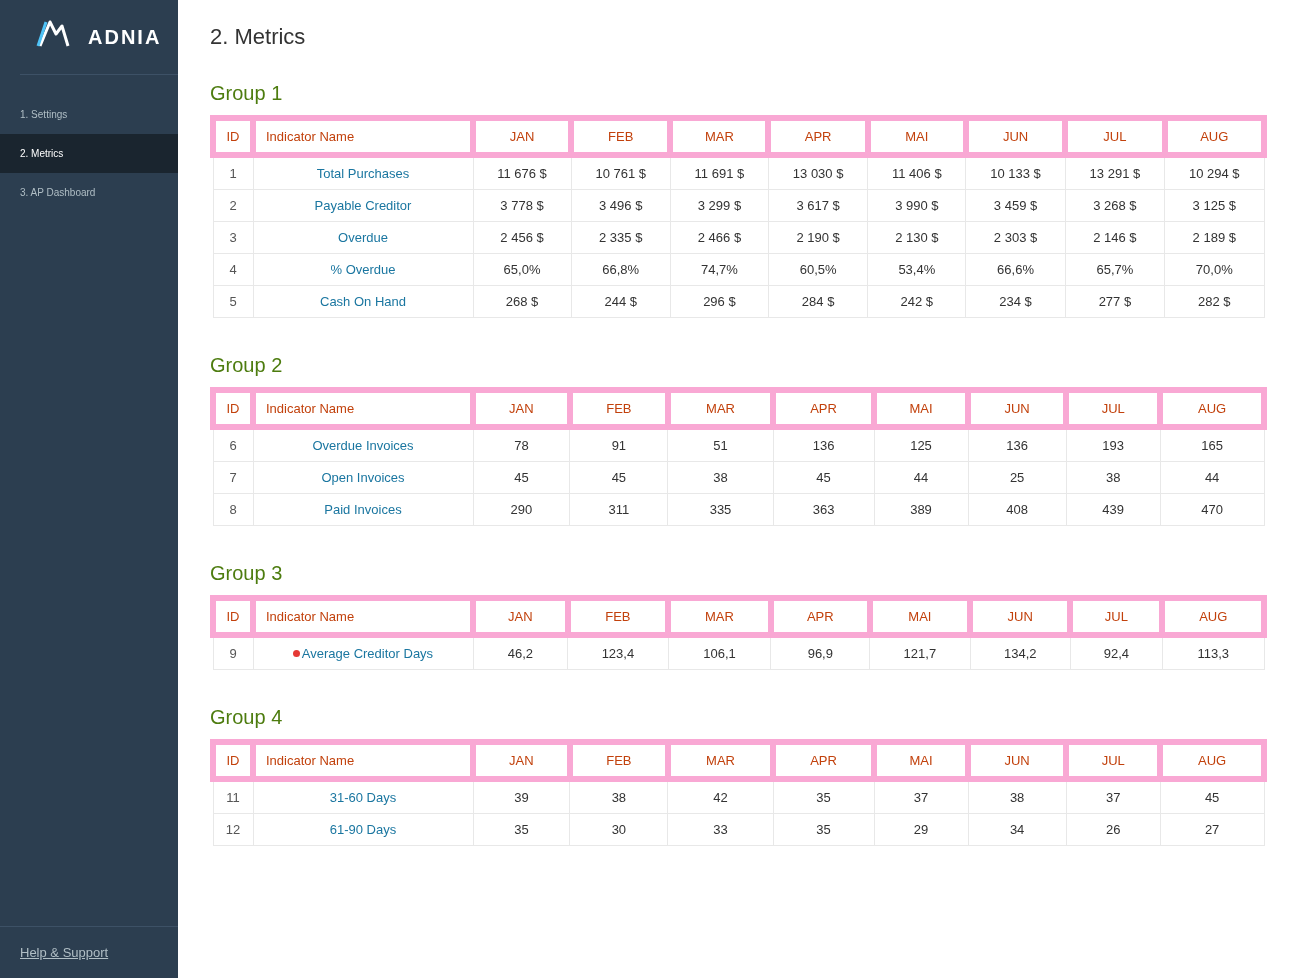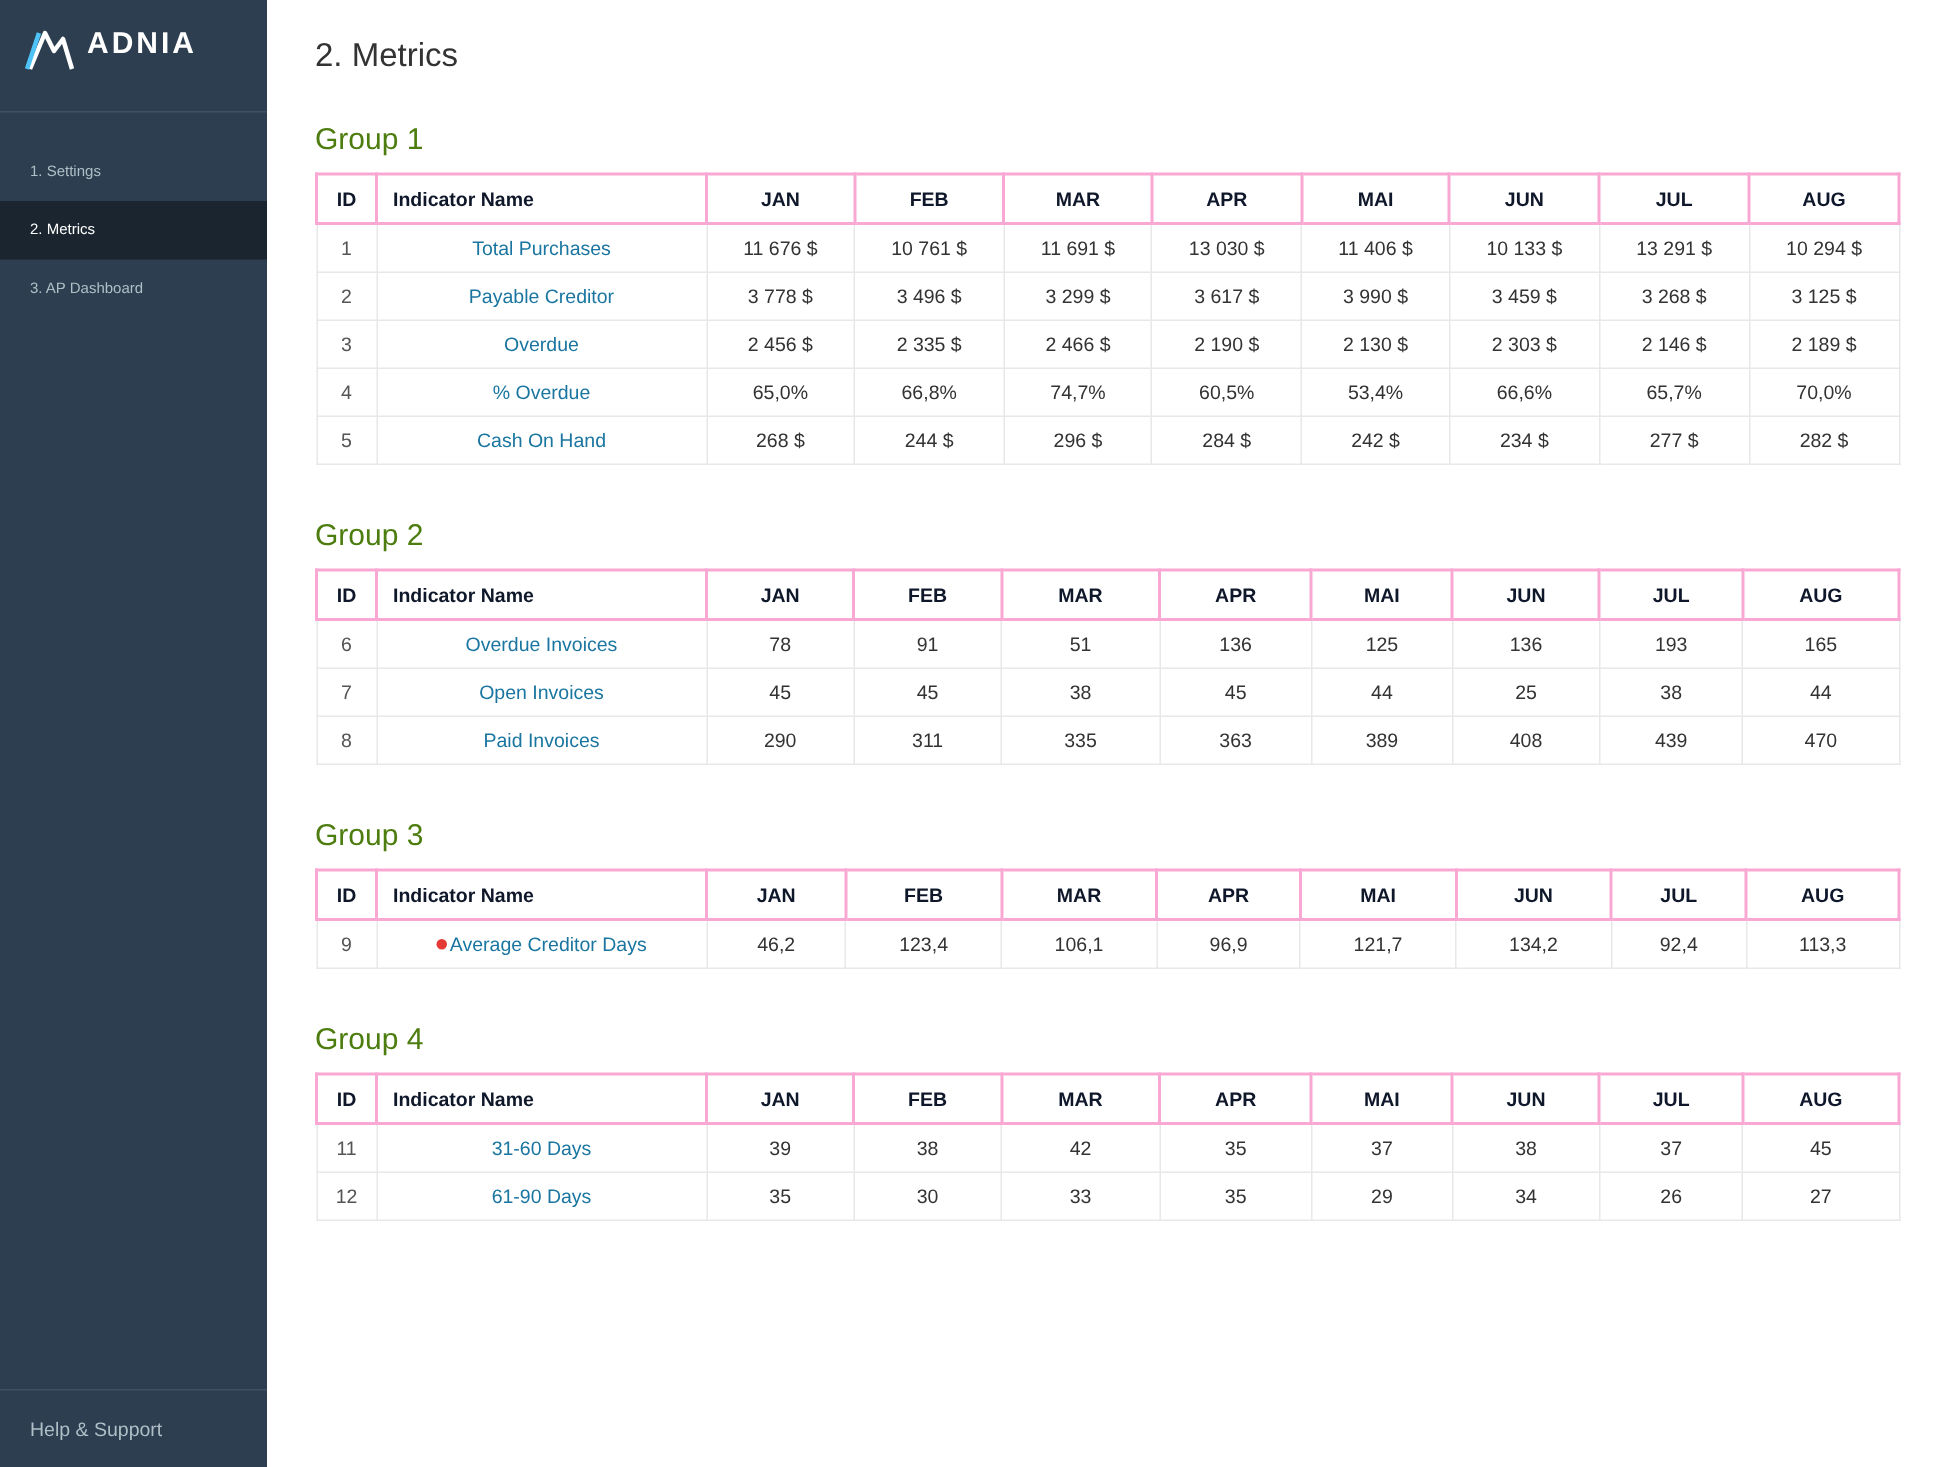--- a/index.html
+++ b/index.html
@@ -10,23 +10,25 @@
       width: 178px;
       min-width: 178px;
       background: #2c3e50;
       color: #fff;
       display: flex;
       flex-direction: column;
     }
     #sidebar .logo-area {
       padding: 18px 16px;
       display: flex;
-      gap: 6px;
+      align-items: center;
+      gap: 16px;
       border-bottom: 1px solid #3d5166;
       min-height: 70px;
+      margin-left: 20px;
     }
     #sidebar .logo-icon {
       font-size: 22px;
       color: #fff;
       font-weight: bold;
       letter-spacing: -2px;
     }
     #sidebar .logo-text {
       font-size: 20px;
       font-weight: 700;
@@ -47,20 +49,21 @@
     #sidebar nav .nav-item.active {
       background: #1a252f;
       color: #fff;
     }
     #sidebar .help-support {
       padding: 18px 20px;
       color: #b0bec5;
       font-size: 13px;
       cursor: pointer;
       border-top: 1px solid #3d5166;
+      text-decoration: underline;
     }
 
     
     #main {
       flex: 1;
       overflow-y: auto;
       padding: 24px 32px;
       background: #fff;
     }
     #main h1 {
@@ -87,23 +90,23 @@
       border-collapse: collapse;
       font-size: 13px;
     }
     .metrics-table thead tr {
       background: #fff;
       border-bottom: 2px solid #00897b;
     }
     .metrics-table thead th {
       padding: 8px 10px;
       text-align: center;
-      font-weight: 700;
-      color: #0f172a;
-      border: 2px solid #f9a8d4;
+      font-weight: 400;
+      color: #c2410c;
+      border: 6px solid #f9a8d4;
     }
     .metrics-table thead th:nth-child(1) {
       width: 40px;
     }
     .metrics-table thead th:nth-child(2) {
       text-align: left;
       width: 220px;
     }
     .metrics-table tbody tr {
       border-bottom: 1px solid #e8e8e8;

